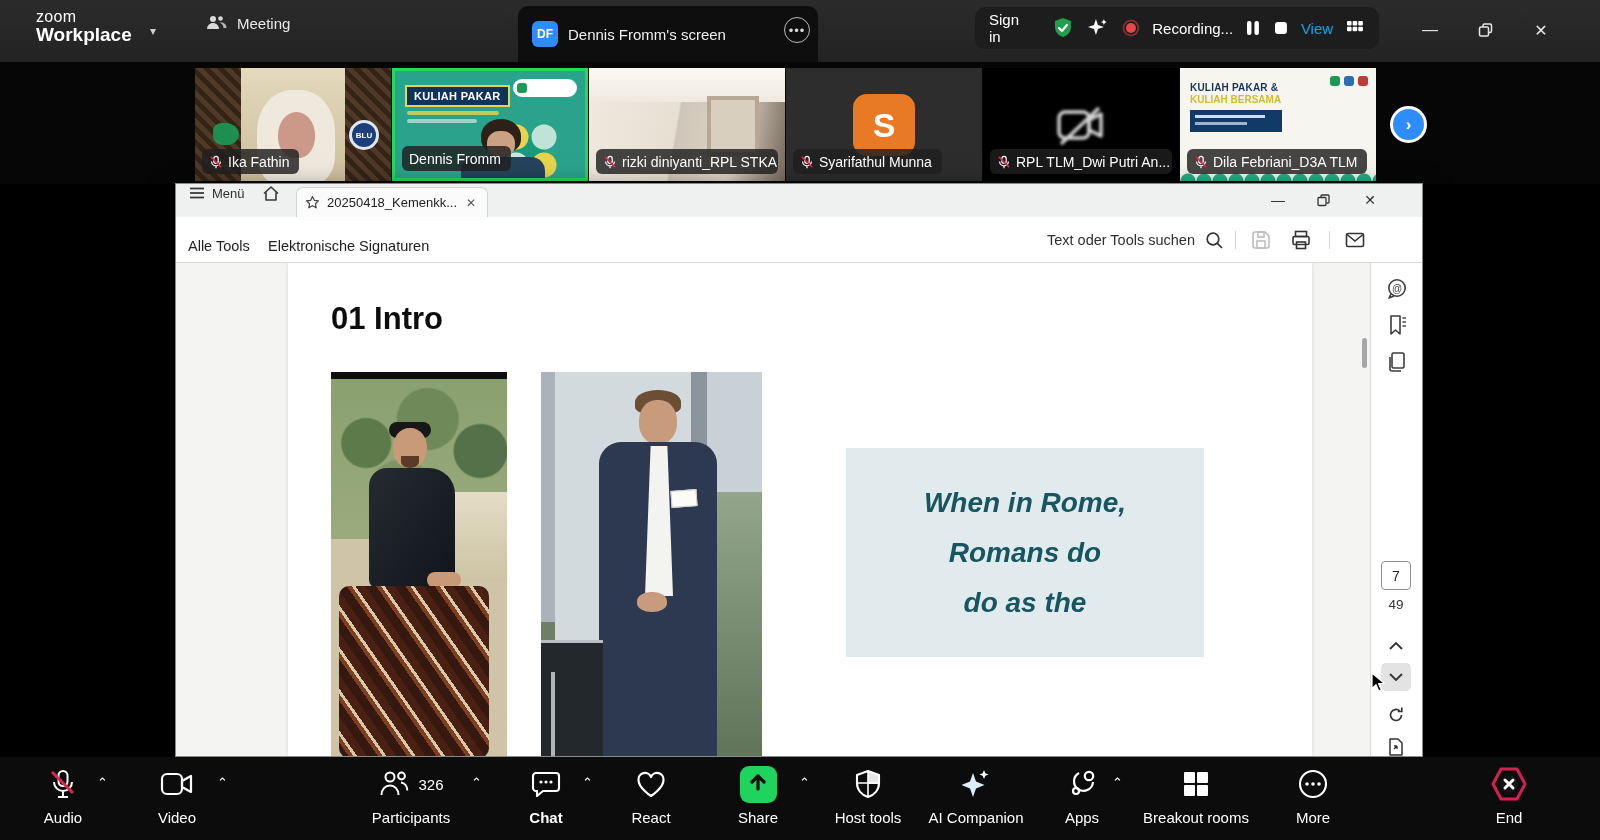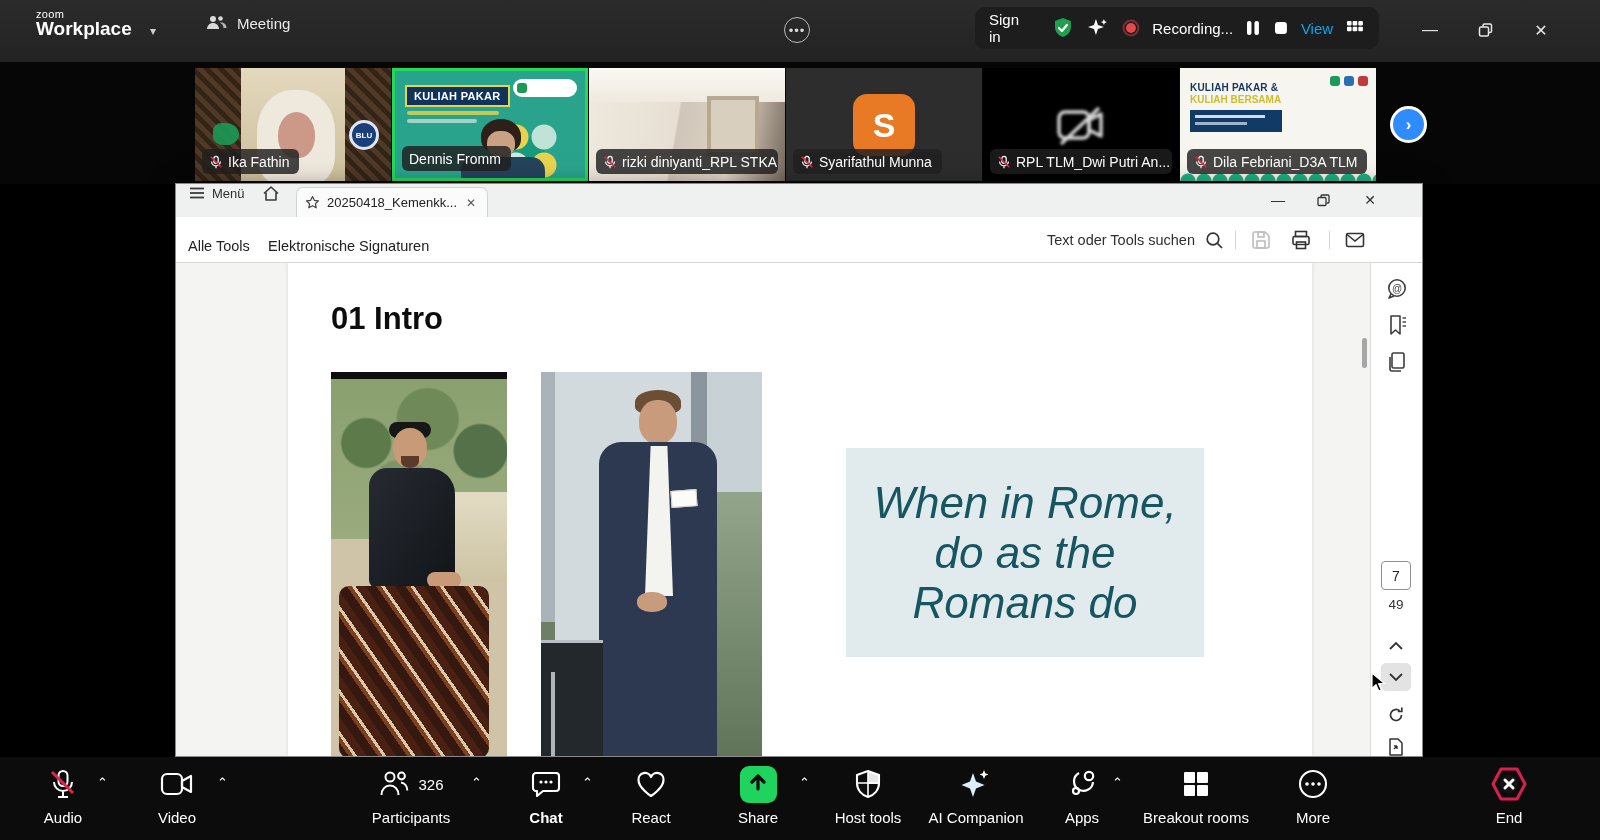--- a/index.html
+++ b/index.html
@@ -2,21 +2,21 @@
 <html><head>
 <meta charset="utf-8">
 <style>
   * { margin:0; padding:0; box-sizing:border-box; }
   html,body { width:1600px; height:840px; overflow:hidden; background:#000; font-family:"Liberation Sans", sans-serif; }
   .abs { position:absolute; }
 
   
   #topbar { position:absolute; left:0; top:0; width:1600px; height:62px; background:linear-gradient(#2b2b2b,#232323); }
   .logo-wrap { position:absolute; left:36px; top:8px; color:#fff; }
-  .logo-top { font-size:11px; font-weight:500; letter-spacing:.3px; }
+  .logo-top { font-size:16px; font-weight:500; letter-spacing:.3px; }
   .logo-bottom { font-size:19px; font-weight:700; margin-top:-2px; }
   .chev { color:#cfcfcf; font-size:12px; }
   .tab-meeting { position:absolute; left:205px; top:14px; display:flex; align-items:center; gap:10px; color:#e8e8e8; font-size:15px; }
   .tab-screen { position:absolute; left:518px; top:6px; width:300px; height:56px; background:#0e0e0e; border-radius:10px 10px 0 0; display:flex; align-items:center; padding-left:14px; gap:10px; }
   .df-badge { width:26px; height:26px; border-radius:6px; background:#2e8cff; color:#fff; font-size:12px; font-weight:700; display:flex; align-items:center; justify-content:center; }
   .tab-screen-label { color:#f0f0f0; font-size:15px; }
   .tab-ellipsis { position:absolute; left:784px; top:17px; width:26px; height:26px; border:1.5px solid #b9b9b9; border-radius:50%; color:#d8d8d8; display:flex; align-items:center; justify-content:center; font-size:13px; letter-spacing:1px; }
   .top-pill { position:absolute; left:975px; top:7px; width:404px; height:42px; background:#1d1d1d; border-radius:10px; display:flex; align-items:center; padding:0 14px; gap:12px; }
   .signin { color:#fff; font-size:15px; font-weight:500; margin-right:4px; }
   .rec-label { color:#fff; font-size:15px; }
@@ -84,21 +84,21 @@
   .pdf-winbtn { position:absolute; top:3px; width:28px; height:26px; color:#333; display:flex; align-items:center; justify-content:center; font-size:14px; }
   .pdf-toolbar { position:absolute; left:0; top:33px; right:0; height:46px; background:#fff; border-bottom:1px solid #d8d8d8; }
   .pdf-tool-label { position:absolute; top:0; height:58px; display:flex; align-items:center; color:#222; font-size:14.5px; }
   .pdf-search { position:absolute; right:198px; top:0; height:46px; display:flex; align-items:center; gap:10px; color:#2f2f2f; font-size:14.5px; }
   .tb-ico { position:absolute; top:12px; width:22px; height:22px; }
   .tb-div { position:absolute; top:14px; width:1px; height:18px; background:#d5d5d5; }
   .pdf-content { position:absolute; left:0; top:79px; right:52px; bottom:0; background:#f4f4f3; overflow:hidden; }
   .pdf-page { position:absolute; left:112px; top:0; width:1024px; bottom:0; background:#fff; box-shadow:0 0 4px rgba(0,0,0,.12); }
   .pdf-heading { position:absolute; left:43px; top:38px; font-size:31px; font-weight:700; color:#0d0d0d; font-family:"Liberation Sans",sans-serif; }
   .quote-box { position:absolute; left:558px; top:185px; width:358px; height:209px; display:flex; flex-direction:column; align-items:center; justify-content:center; }
-  .quote-line { font-size:44px; line-height:50px; font-weight:400; font-style:italic; text-align:center; }
+  .quote-line { font-size:28px; line-height:50px; font-weight:700; font-style:italic; text-align:center; }
   
   .photo1 { position:absolute; left:43px; top:109px; width:176px; height:386px; background:#cfc4a8; overflow:hidden; }
   .p1-bar { position:absolute; left:0; top:0; right:0; height:7px; background:#0d0d0d; }
   .p1-green { position:absolute; left:0; top:7px; right:0; height:160px;
       background:radial-gradient(circle at 20% 40%, #5d7a4b 24px, transparent 26px),
                  radial-gradient(circle at 55% 25%, #6f8a58 30px, transparent 32px),
                  radial-gradient(circle at 85% 45%, #54714a 26px, transparent 28px),
                  radial-gradient(circle at 40% 70%, #7d9465 30px, transparent 33px),
                  linear-gradient(#8aa06f,#9aab7d); }
   .p1-stone { position:absolute; left:108px; top:120px; width:68px; height:90px; background:linear-gradient(#e3dcc4,#cdc3a4); border-radius:10px 0 0 10px; }
@@ -156,20 +156,24 @@
         <g fill="#d9d9d9">
           <circle cx="8" cy="5" r="3"></circle>
           <path d="M2 15c0-3.3 2.7-6 6-6s6 2.7 6 6z"></path>
           <circle cx="15.5" cy="4.5" r="2.3"></circle>
           <path d="M13.5 8.6c2.9.3 5 2.8 5 5.4h3c0-3-2.2-5.4-5-5.4-1.2 0-2.2.4-3 0z" opacity=".8"></path>
         </g>
       </svg>
     <span>Meeting</span>
   </div>
 
+  <div class="tab-screen">
+    <div class="df-badge">DF</div>
+    <div class="tab-screen-label">Dennis Fromm's screen</div>
+  </div>
   <div class="tab-ellipsis">•••</div>
 
   <div class="top-pill">
     <span class="signin">Sign in</span>
     <svg width="24" height="24" viewBox="0 0 24 24">
         <path d="M12 2l8 3v6c0 5-3.4 8.6-8 10-4.6-1.4-8-5-8-10V5z" fill="#1ea04d"></path>
         <path d="M8 12l3 3 5-6" stroke="#fff" stroke-width="2.2" fill="none" stroke-linecap="round" stroke-linejoin="round"></path>
       </svg>
     <svg width="24" height="24" viewBox="0 0 24 24">
         <path d="M10 3l2 6 6 2-6 2-2 6-2-6-6-2 6-2z" fill="#fff"></path>
@@ -412,22 +416,22 @@
         <div class="p2-suit"></div>
         <div class="p2-shirt"></div>
         <div class="p2-tag"></div>
         <div class="p2-hand"></div>
         <div class="p2-table"></div>
         <div class="p2-leg"></div>
       </div>
 
       <div class="quote-box" id="quoteBox" style="background: rgb(225, 235, 237);">
         <div class="quote-line" style="color: rgb(23, 86, 97);">When in Rome,</div>
+        <div class="quote-line" style="color: rgb(23, 86, 97);">Romans do</div>
         <div class="quote-line" style="color: rgb(23, 86, 97);">do as the</div>
-        <div class="quote-line" style="color: rgb(23, 86, 97);">Romans do</div>
       </div>
     </div>
     <div class="scroll-thumb"></div>
   </div>
 
   <div class="pdf-sidebar">
     <svg class="sb-ico" style="top:14px;" viewBox="0 0 24 24">
         <circle cx="12" cy="11" r="8.2" fill="none" stroke="#3c3c3c" stroke-width="1.6"></circle>
         <path d="M6 17l-2 4 5-2" fill="none" stroke="#3c3c3c" stroke-width="1.6" stroke-linejoin="round"></path>
         <text x="12" y="15" font-size="10" text-anchor="middle" fill="#3c3c3c" font-family="Liberation Sans">@</text>

